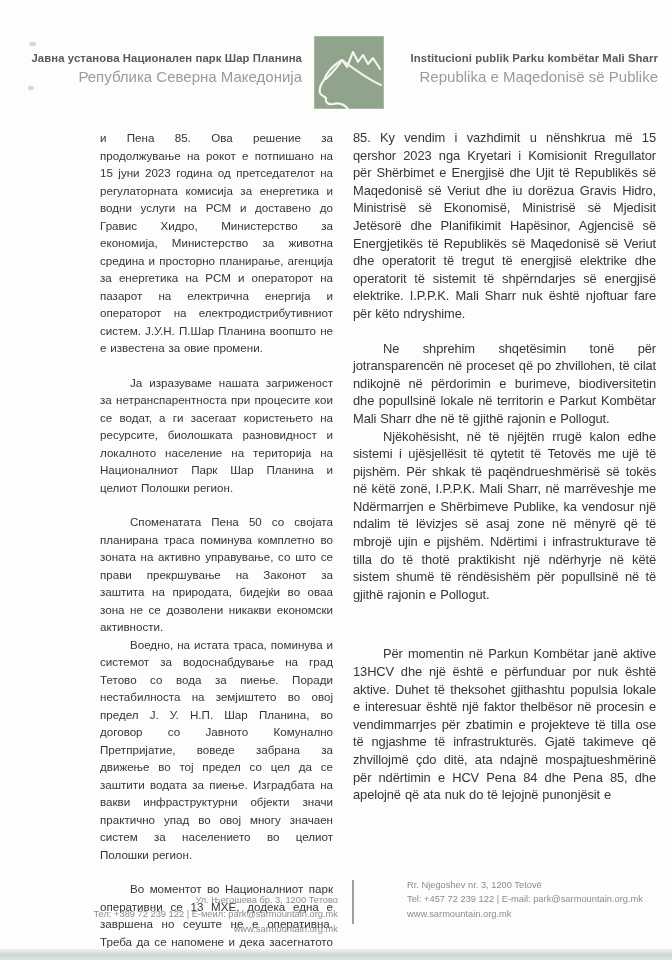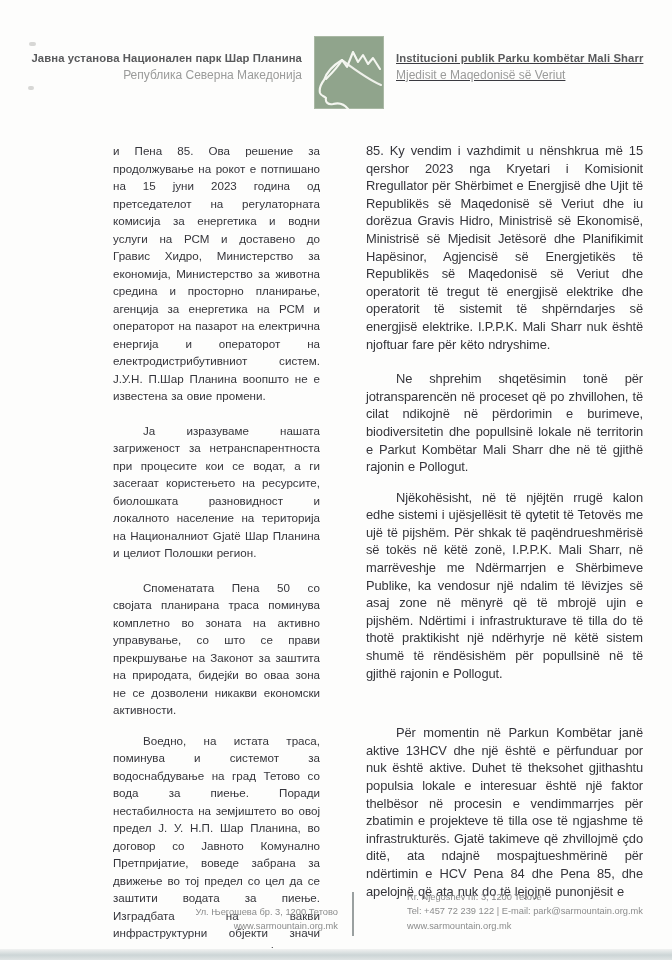--- a/index.html
+++ b/index.html
@@ -22,34 +22,34 @@
   .mark1 { left:29px; top:42px; width:7px; height:4px; }
   .mark2 { left:28px; top:86px; width:6px; height:4px; }
 
   
   .header {
     display:flex; align-items:flex-start; justify-content:center;
     padding:36px 14px 0 30px; gap:12px;
   }
   .header-block { padding-top:14px; }
   .header-left  { width:272px; text-align:right; }
-  .header-right { width:262px; text-align:left;text-decoration:underline; }
+  .header-right { width:262px; text-align:right; }
   .org-name { font-size:11.3px; font-weight:bold; color:#595a5c; letter-spacing:.1px; line-height:1.45; }
-  .org-country { font-size:12px; color:#9a9b9a; line-height:1.5; }
+  .org-country { font-size:15px; color:#9a9b9a; line-height:1.5; }
   .logo-box { width:70px; height:73px; flex:0 0 auto; }
 
   
   .columns {
     display:flex; gap:20px;
     padding:20px 16px 0 100px;
   }
   .col { text-align:justify; color:#35353b; }
   .col-mk { width:233px; flex:0 0 auto; font-size:11.6px; line-height:17.5px; }
   .col-sq { flex:1 1 auto; font-size:12.9px; line-height:17.6px; letter-spacing:-.1px; }
-  .col p { margin:13px; word-spacing:.5px; }
+  .col p { margin:0; word-spacing:.5px; }
   .indent { text-indent:30px; }
   .gap    { margin-top:17px !important; }
   .gap-lg { margin-top:42px !important; }
 
   
   .footer {
     position:absolute; left:0; bottom:24px; width:100%;
     display:flex; align-items:flex-start;
     font-size:9.3px; line-height:1.55; color:#8b8c8c;
   }
@@ -80,46 +80,47 @@
         <path d="M39 16 L42 22" fill="none" stroke="#f4f6f0" stroke-width="1.4" stroke-linecap="round"></path>
 
         <path d="M28 24 C18 30 12 38 10 44 C7 48 5 53 6 57 C7 60 10 60 12 62 C11 66 14 69 19 68 C26 66 31 69 34 73" fill="none" stroke="#f4f6f0" stroke-width="2.1" stroke-linejoin="round" stroke-linecap="round"></path>
 
         <path d="M28 24 C40 33 53 43 67 49" fill="none" stroke="#f4f6f0" stroke-width="2" stroke-linecap="round" opacity=".95"></path>
       </svg>
     </div>
 
     <div class="header-block header-right">
       <div class="org-name">Institucioni publik Parku kombëtar Mali Sharr</div>
-      <div class="org-country">Mjedisit e Maqedonisë së Veriut</div>
+      <div class="org-country">Republika e Maqedonisë së Publike</div>
     </div>
   </div>
 
   <div class="columns">
 
     <div class="col col-mk">
       <p>и Пена 85. Ова решение за продолжување на рокот е потпишано на 15 јуни 2023 година од претседателот на регулаторната комисија за енергетика и водни услуги на РСМ и доставено до Гравис Хидро, Министерство за економија, Министерство за животна средина и просторно планирање, агенција за енергетика на РСМ и операторот на пазарот на електрична енергија и операторот на електродистрибутивниот систем. Ј.У.Н. П.Шар Планина воопшто не е известена за овие промени.</p>
-      <p class="indent gap">Ја изразуваме нашата загриженост за нетранспарентноста при процесите кои се водат, а ги засегаат користењето на ресурсите, биолошката разновидност и локалното население на територија на Националниот Gjatë Шар Планина и целиот Полошки регион.</p>
+      <p class="indent gap">Ја изразуваме нашата загриженост за нетранспарентноста при процесите кои се водат, а ги засегаат користењето на ресурсите, биолошката разновидност и локалното население на територија на Националниот Парк Шар Планина и целиот Полошки регион.</p>
       <p class="indent gap">Споменатата Пена 50 со својата планирана траса поминува комплетно во зоната на активно управување, со што се прави прекршување на Законот за заштита на природата, бидејќи во оваа зона не се дозволени никакви економски активности.</p>
       <p class="indent">Воедно, на истата траса, поминува и системот за водоснабдување на град Тетово со вода за пиење. Поради нестабилноста на земјиштето во овој предел Ј. У. Н.П. Шар Планина, во договор со Јавното Комунално Претпријатие, воведе забрана за движење во тој предел со цел да се заштити водата за пиење. Изградбата на вакви инфраструктурни објекти значи практично упад во овој многу значаен систем за населението во целиот Полошки регион.</p>
       <p class="indent gap">Во моментот во Националниот парк оперативни се 13 МХЕ, додека една е завршена но сеуште не е оперативна. Треба да се напомене и дека засегнатото локално население е суштински фактор во процесот на одлучување за изведба на вакви или слични инфраструктурни проекти. При средбите кои ги остваруваме на дневно ниво тие го споделуваат несогласувањето за изградба на МХЕ Пена 84 и Пена 85, и апелираат дека нема да дозволат</p>
     </div>
 
     <div class="col col-sq">
       <p>85. Ky vendim i vazhdimit u nënshkrua më 15 qershor 2023 nga Kryetari i Komisionit Rregullator për Shërbimet e Energjisë dhe Ujit të Republikës së Maqedonisë së Veriut dhe iu dorëzua Gravis Hidro, Ministrisë së Ekonomisë, Ministrisë së Mjedisit Jetësorë dhe Planifikimit Hapësinor, Agjencisë së Energjetikës të Republikës së Maqedonisë së Veriut dhe operatorit të tregut të energjisë elektrike dhe operatorit të sistemit të shpërndarjes së energjisë elektrike. I.P.P.K. Mali Sharr nuk është njoftuar fare për këto ndryshime.</p>
       <p class="indent gap">Ne shprehim shqetësimin tonë për jotransparencën në proceset që po zhvillohen, të cilat ndikojnë në përdorimin e burimeve, biodiversitetin dhe popullsinë lokale në territorin e Parkut Kombëtar Mali Sharr dhe në të gjithë rajonin e Pollogut.</p>
       <p class="indent">Njëkohësisht, në të njëjtën rrugë kalon edhe sistemi i ujësjellësit të qytetit të Tetovës me ujë të pijshëm. Për shkak të paqëndrueshmërisë së tokës në këtë zonë, I.P.P.K. Mali Sharr, në marrëveshje me Ndërmarrjen e Shërbimeve Publike, ka vendosur një ndalim të lëvizjes së asaj zone në mënyrë që të mbrojë ujin e pijshëm. Ndërtimi i infrastrukturave të tilla do të thotë praktikisht një ndërhyrje në këtë sistem shumë të rëndësishëm për popullsinë në të gjithë rajonin e Pollogut.</p>
       <p class="indent gap-lg">Për momentin në Parkun Kombëtar janë aktive 13HCV dhe një është e përfunduar por nuk është aktive. Duhet të theksohet gjithashtu populsia lokale e interesuar është një faktor thelbësor në procesin e vendimmarrjes për zbatimin e projekteve të tilla ose të ngjashme të infrastrukturës. Gjatë takimeve që zhvillojmë çdo ditë, ata ndajnë mospajtueshmërinë për ndërtimin e HCV Pena 84 dhe Pena 85, dhe apelojnë që ata nuk do të lejojnë punonjësit e</p>
     </div>
 
   </div>
 
   <div class="footer">
     <div class="footer-mk">
       <div>Ул. Његошева бр. 3, 1200 Тетово</div>
+      <div>Тел: +389 72 239 122  |  Е-меил: park@sarmountain.org.mk</div>
       <div>www.sarmountain.org.mk</div>
     </div>
     <div class="footer-divider"></div>
     <div class="footer-sq">
       <div>Rr. Njegoshev nr. 3, 1200 Tetovë</div>
       <div>Tel: +457 72 239 122  |  E-mail: park@sarmountain.org.mk</div>
       <div>www.sarmountain.org.mk</div>
     </div>
   </div>
 

